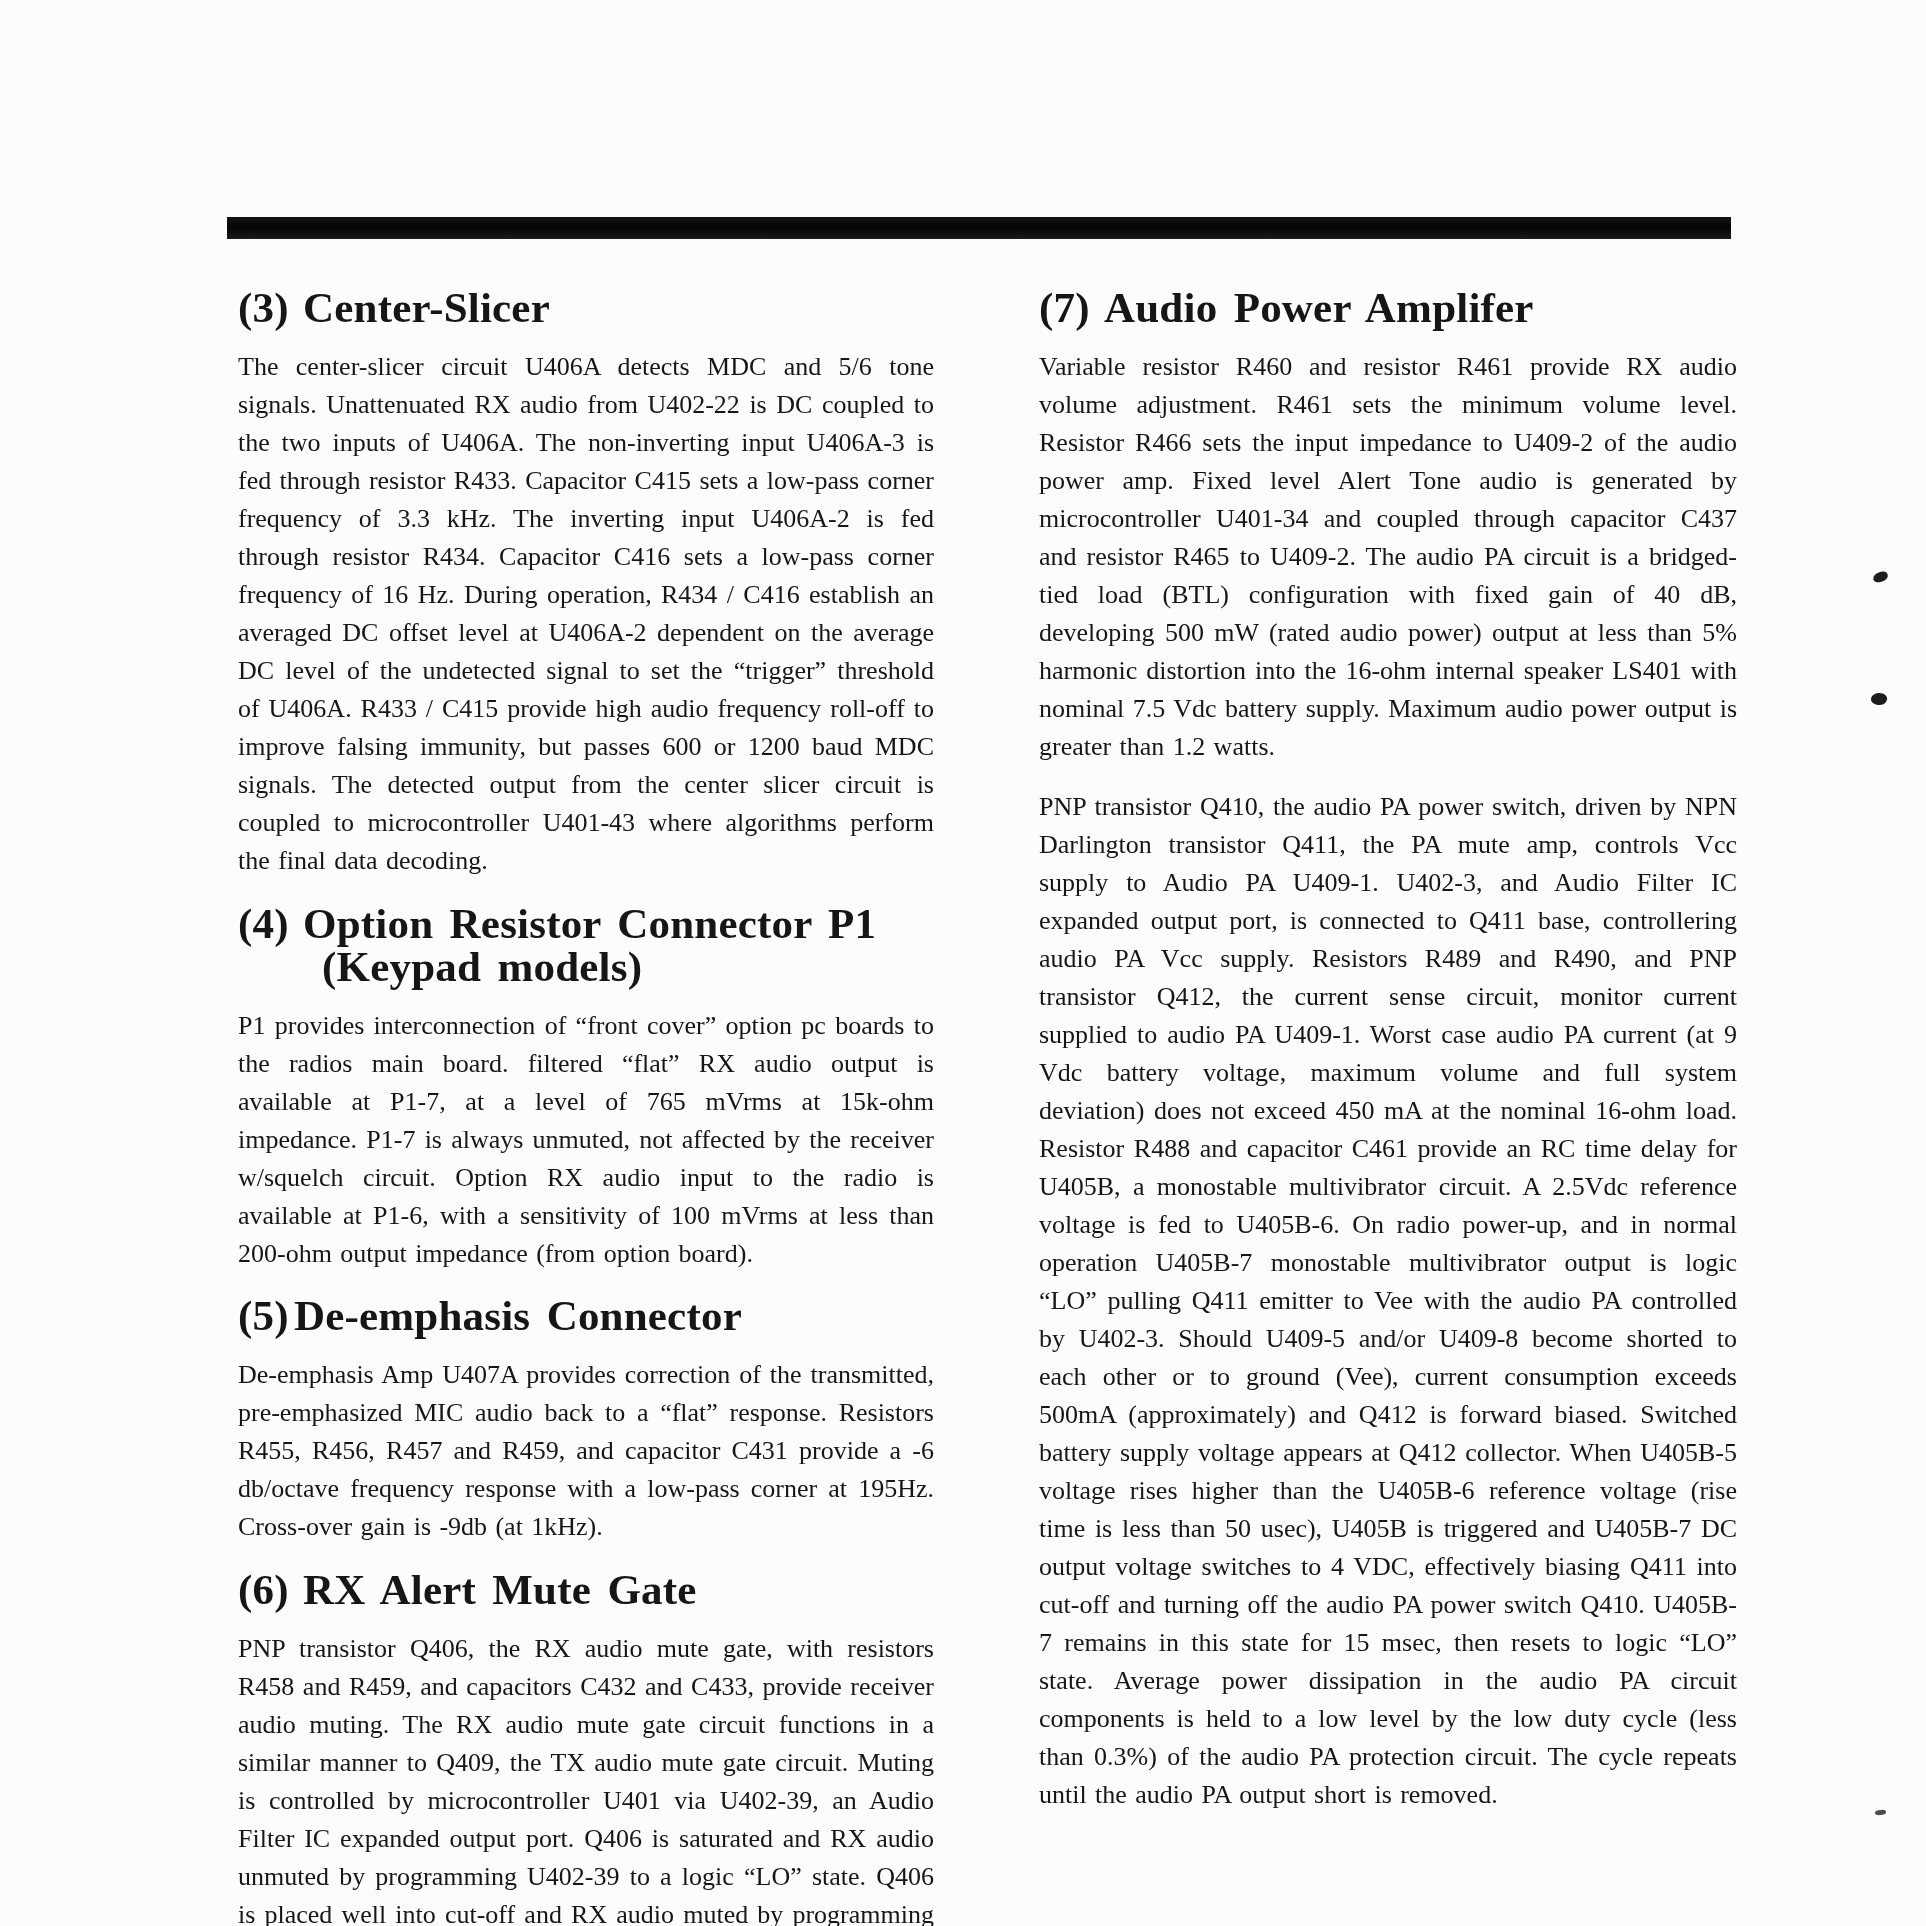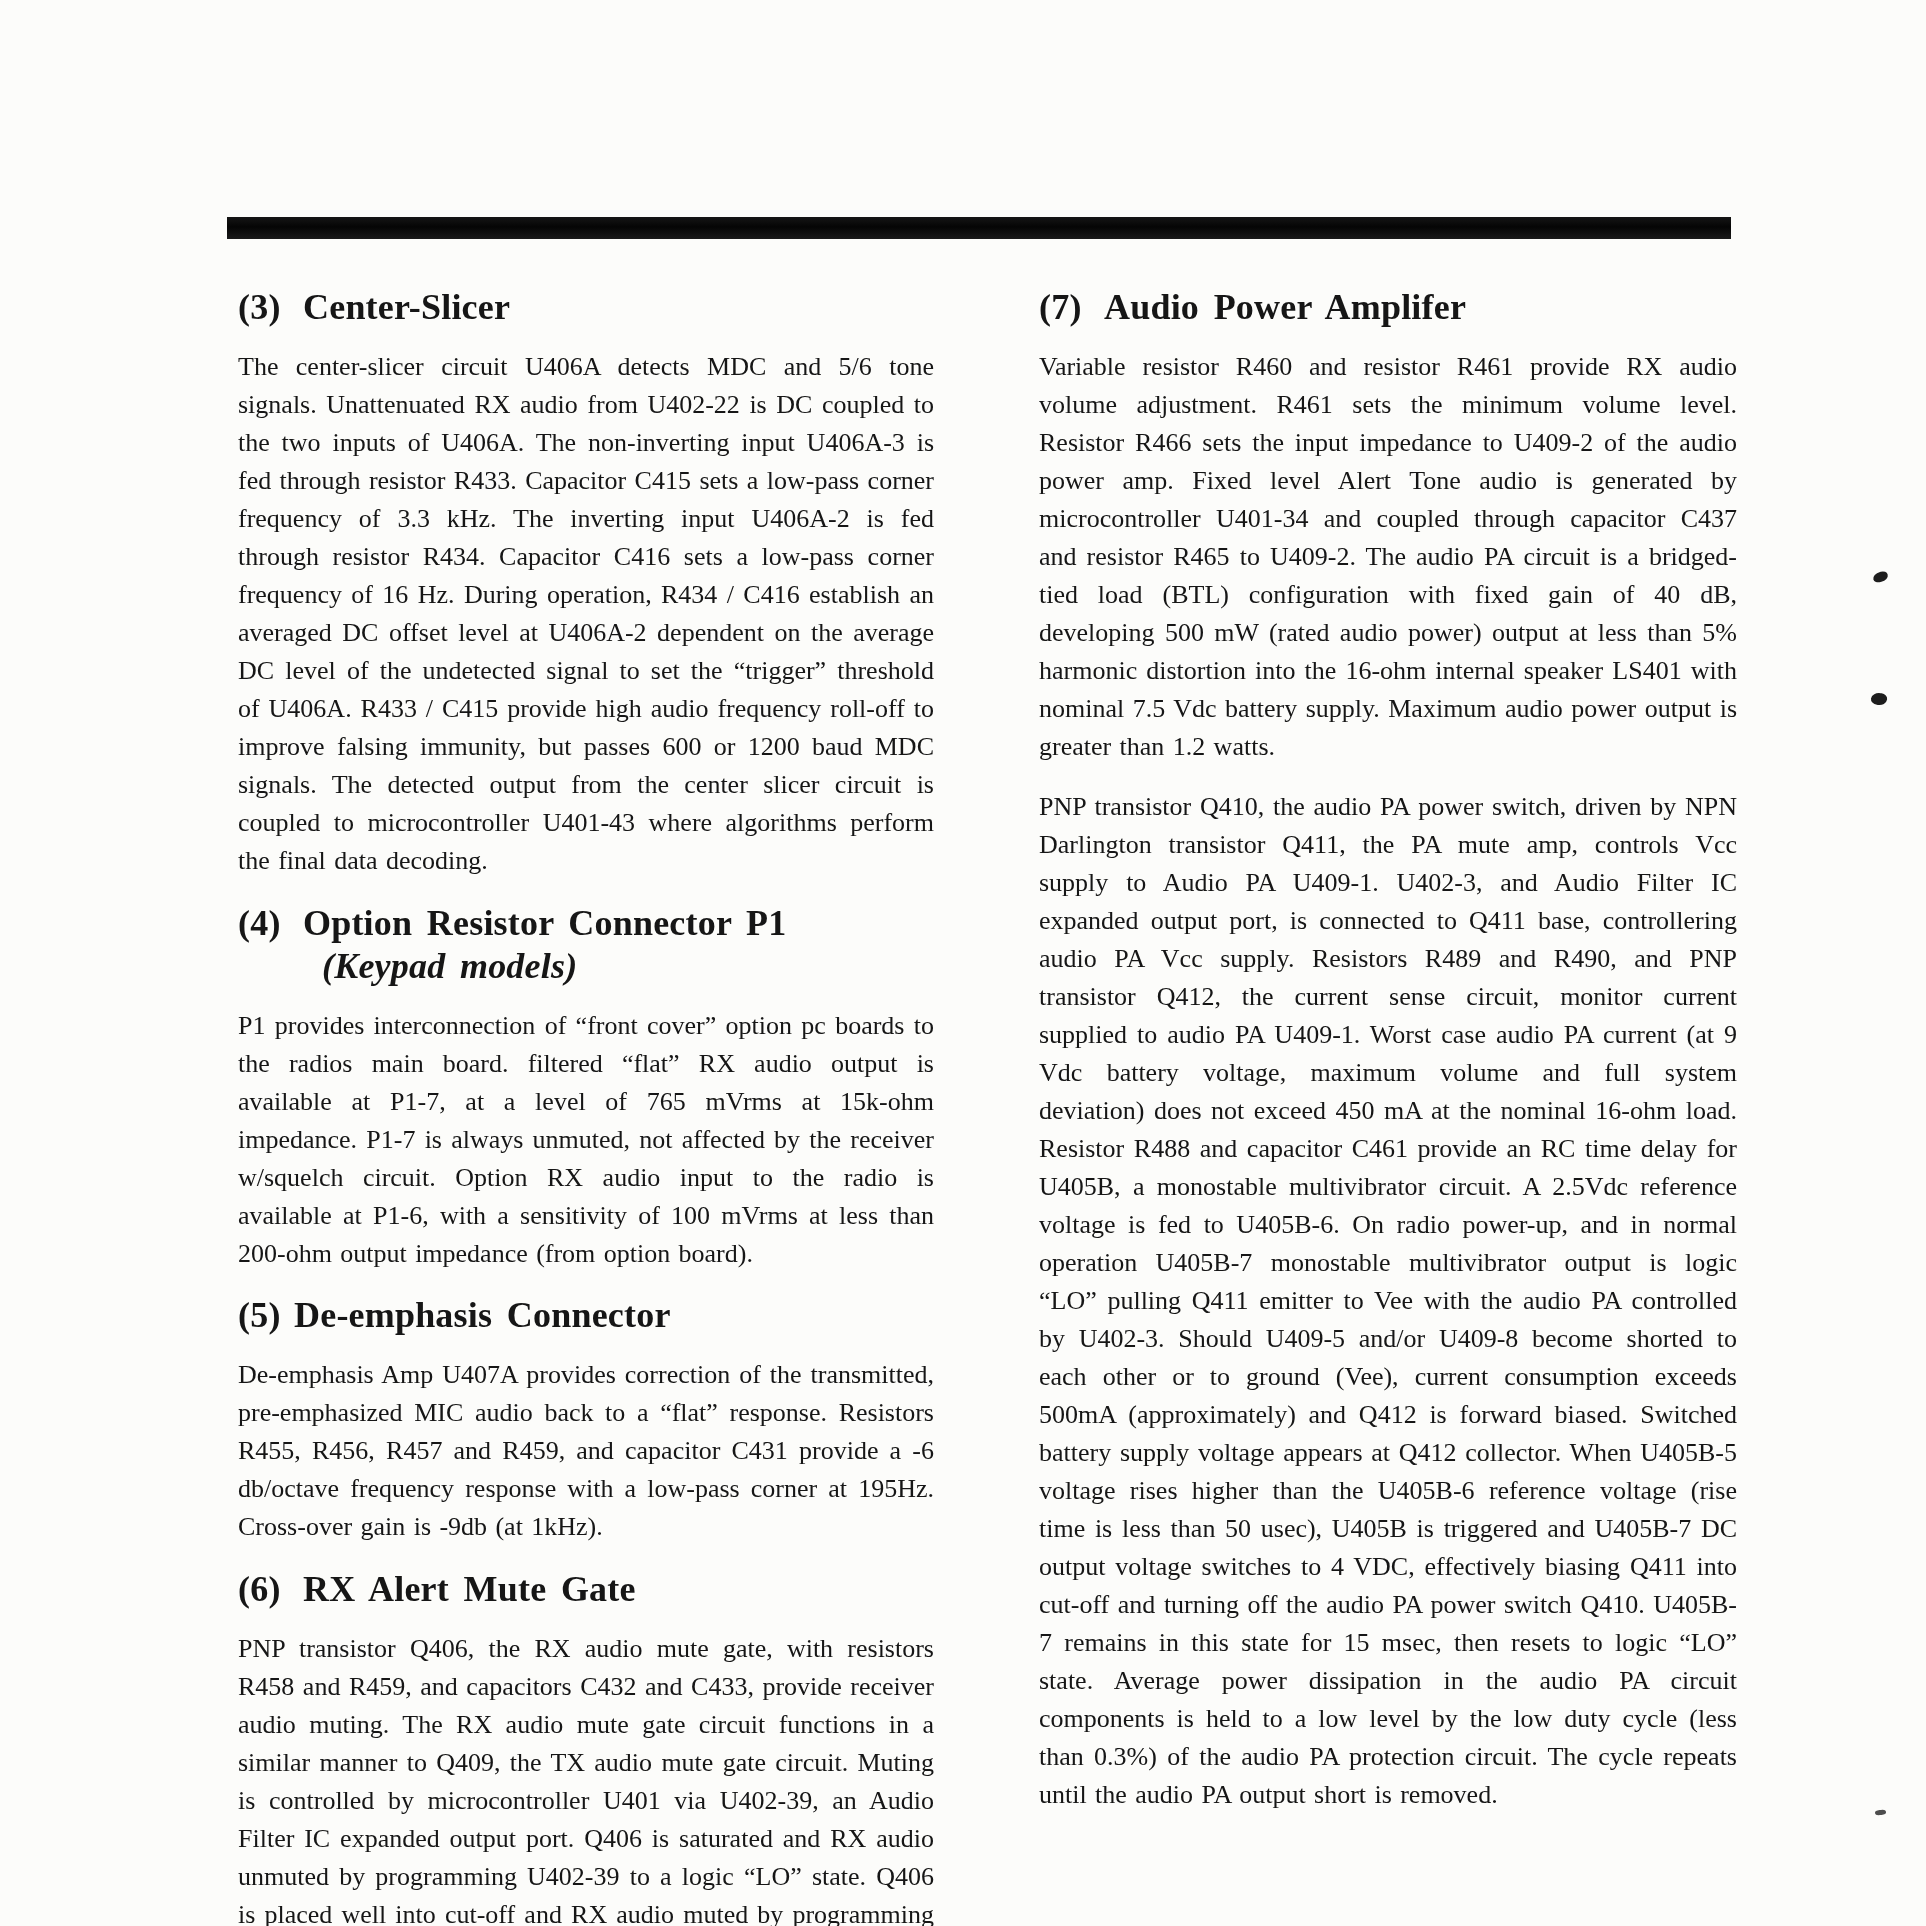--- a/index.html
+++ b/index.html
@@ -27,38 +27,37 @@
   }
 
   .col {
     position: absolute;
     top: 286px;
   }
   .col-left  { left: 238px;  width: 696px; }
   .col-right { left: 1039px; width: 698px; }
 
   h2.sec-heading {
-    font-size: 36px;
+    font-size: 43px;
     line-height: 43px;
     font-weight: bold;
     margin: 0 0 19px 0;
     word-spacing: 5.4px;
     letter-spacing: 0.2px;
   }
   .sec-num {
     display: inline-block;
     min-width: 65px;
   }
   .sec-num.tight {
     min-width: 56px;
   }
   .sec-title2 {
     display: block;
     padding-left: 84px;
-    font-style: italic;
   }
 
   p.sec-body {
     font-size: 26px;
     line-height: 38px;
     margin: 0 0 21.6px 0;
     text-align: justify;
     word-spacing: 1.9px;
   }
 

